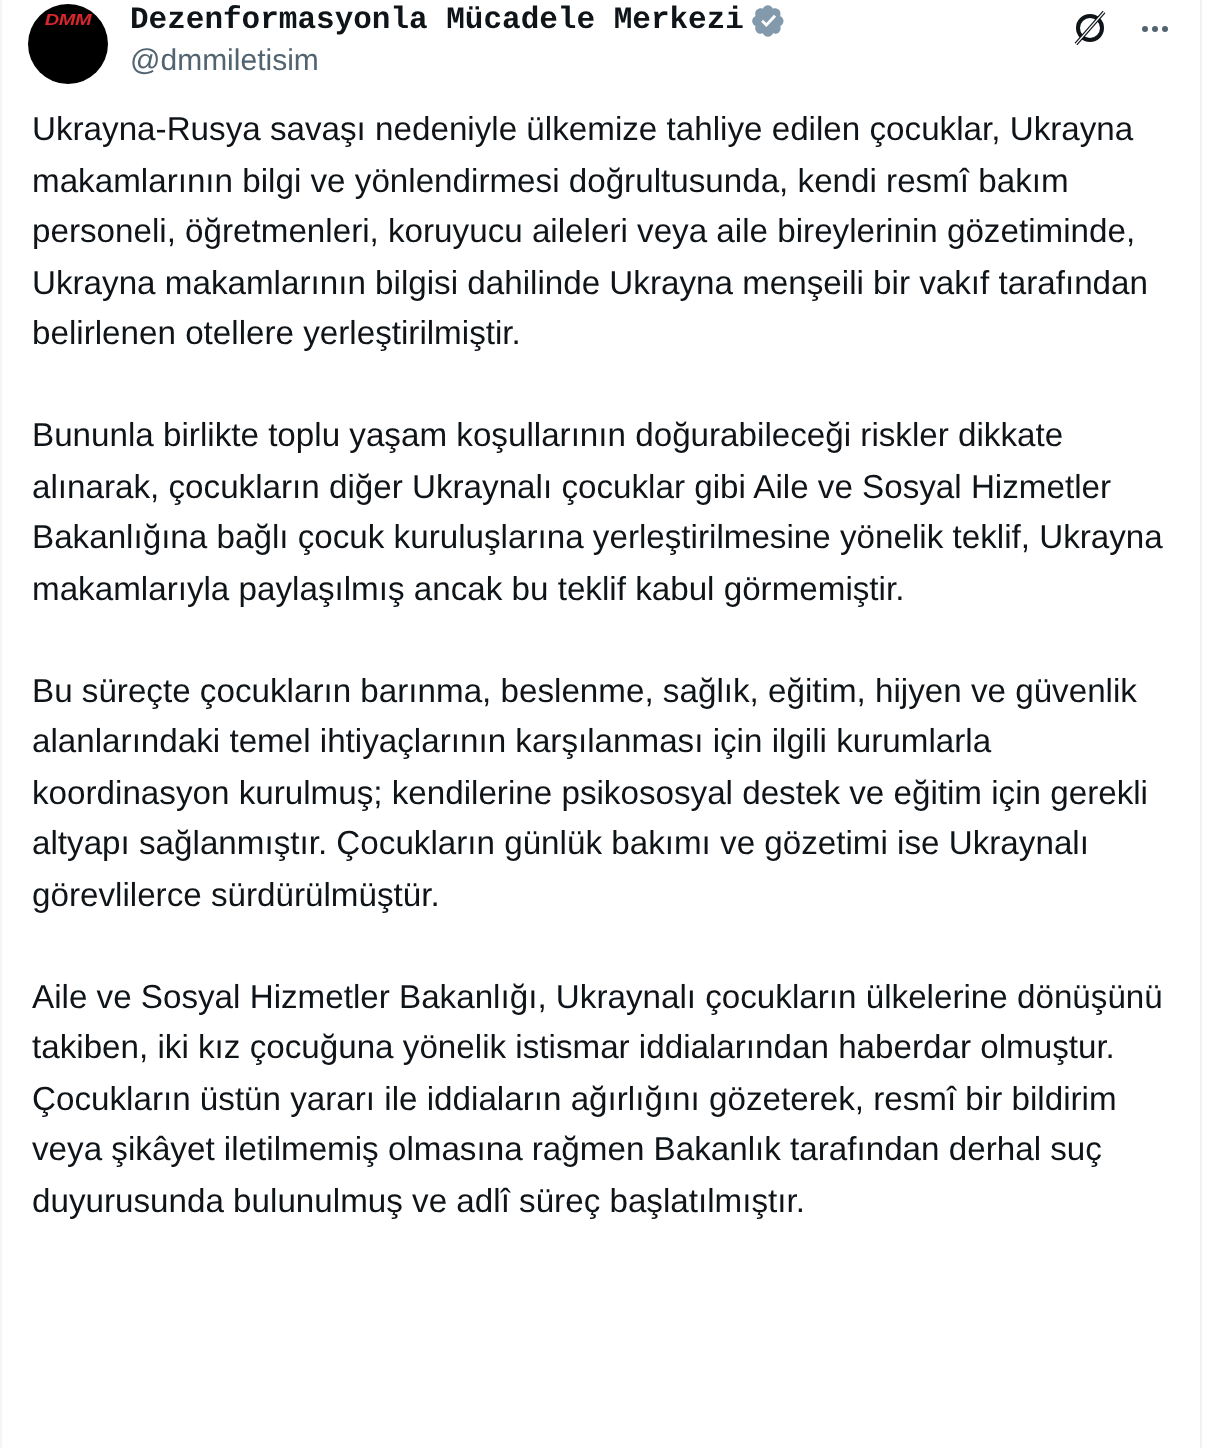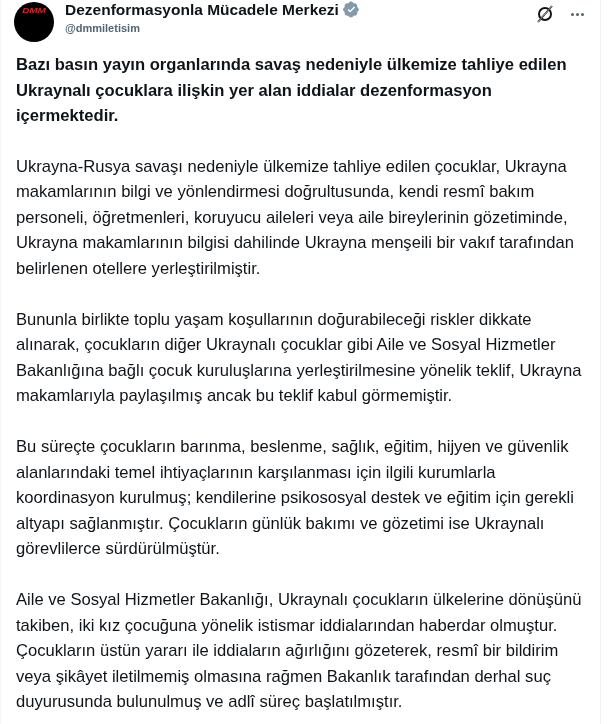--- a/index.html
+++ b/index.html
@@ -28,29 +28,29 @@
       border-radius: 50%; background: #000000;
       display: flex; justify-content: center; font-style: italic;
     }
     .avatar-logo {
       font-family: "Liberation Sans", sans-serif;
       font-weight: 700; font-size: 10px; letter-spacing: -0.2px;
       color: #d7262e; transform: scaleY(0.8);
     }
     .name-row {
       position: absolute; left: 65px; top: 1px;
-      display: flex; align-items: flex-start; gap: 4px;
+      display: flex; align-items: center; gap: 4px; font-family: Liberation Mono, monospace;
     }
     .display-name {
       font-weight: 700; font-size: 15.5px; color: #0f1419; white-space: nowrap;
     }
     .verified-badge { width: 17px; height: 17px; display: inline-block; }
     .handle {
       position: absolute; left: 65px; top: 22px;
-      font-size: 11px; color: #536471; font-weight: bold;
+      font-size: 15px; color: #536471;
     }
     .grok-icon {
       position: absolute; left: 535px; top: 4px; width: 20px; height: 20px;
       cursor: pointer;
     }
     .more-icon {
       position: absolute; left: 566px; top: 4px; width: 22px; height: 20px;
       display: flex; align-items: center; justify-content: center; gap: 2px;
       cursor: pointer;
     }
@@ -95,18 +95,17 @@
   </svg>
 
   <div class="more-icon">
     <span></span>
     <span></span>
     <span></span>
   </div>
 </div>
 
 <div class="body">
-  <p class="lead">Bazı basın yayın organlarında savaş nedeniyle ülkemize tahliye edilen Ukraynalı çocuklara ilişkin yer alan iddialar dezenformasyon içermektedir.</p>
   <p class="para">Ukrayna-Rusya savaşı nedeniyle ülkemize tahliye edilen çocuklar, Ukrayna makamlarının bilgi ve yönlendirmesi doğrultusunda, kendi resmî bakım personeli, öğretmenleri, koruyucu aileleri veya aile bireylerinin gözetiminde, Ukrayna makamlarının bilgisi dahilinde Ukrayna menşeili bir vakıf tarafından belirlenen otellere yerleştirilmiştir.</p>
   <p class="para">Bununla birlikte toplu yaşam koşullarının doğurabileceği riskler dikkate alınarak, çocukların diğer Ukraynalı çocuklar gibi Aile ve Sosyal Hizmetler Bakanlığına bağlı çocuk kuruluşlarına yerleştirilmesine yönelik teklif, Ukrayna makamlarıyla paylaşılmış ancak bu teklif kabul görmemiştir.</p>
   <p class="para">Bu süreçte çocukların barınma, beslenme, sağlık, eğitim, hijyen ve güvenlik alanlarındaki temel ihtiyaçlarının karşılanması için ilgili kurumlarla koordinasyon kurulmuş; kendilerine psikososyal destek ve eğitim için gerekli altyapı sağlanmıştır. Çocukların günlük bakımı ve gözetimi ise Ukraynalı görevlilerce sürdürülmüştür.</p>
   <p class="para">Aile ve Sosyal Hizmetler Bakanlığı, Ukraynalı çocukların ülkelerine dönüşünü takiben, iki kız çocuğuna yönelik istismar iddialarından haberdar olmuştur. Çocukların üstün yararı ile iddiaların ağırlığını gözeterek, resmî bir bildirim veya şikâyet iletilmemiş olmasına rağmen Bakanlık tarafından derhal suç duyurusunda bulunulmuş ve adlî süreç başlatılmıştır.</p>
 </div>
 
 </body></html>

